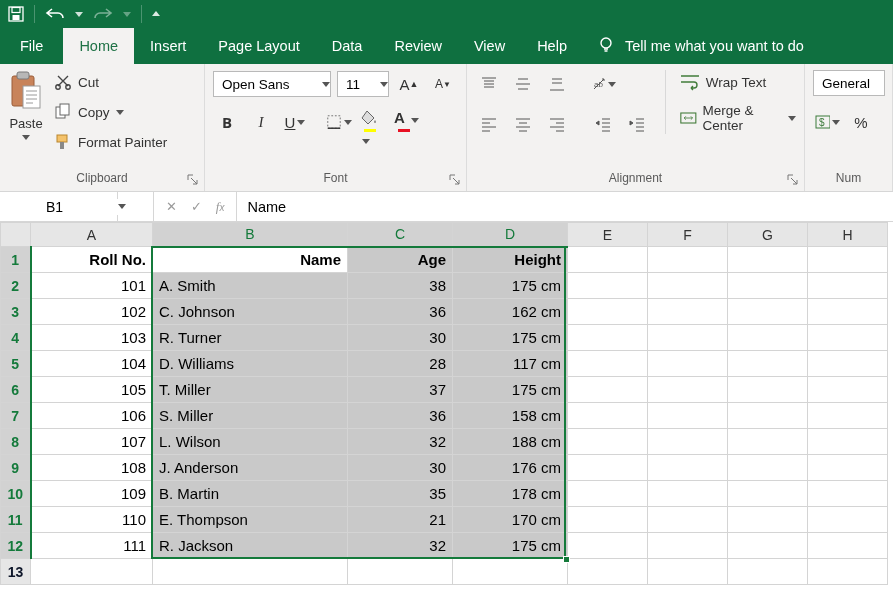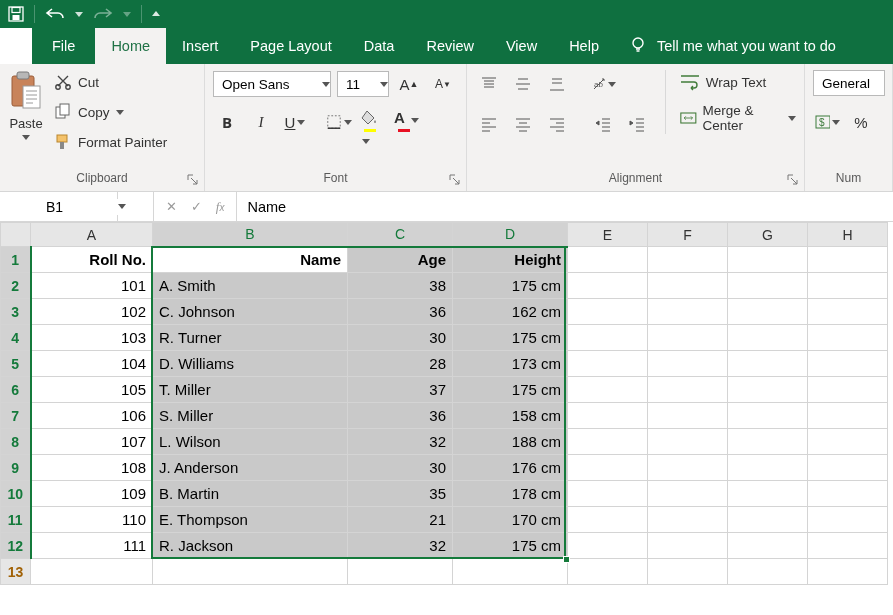--- a/index.html
+++ b/index.html
@@ -5,21 +5,21 @@
   * { box-sizing: border-box; margin: 0; padding: 0; font-family: "Segoe UI", Arial, sans-serif; }
   body { background: #fff; width: 893px; height: 615px; overflow: hidden; font-size: 13px; }
 
   
   .titlebar { background: #0f7040; height: 28px; display: flex; align-items: center; padding: 0 8px; gap: 12px; color: #fff; }
   .titlebar .qat { display: flex; align-items: center; gap: 10px; }
   .titlebar svg { display: block; }
   .qat-sep { width: 1px; height: 18px; background: rgba(255,255,255,0.25); }
 
   
-  .tabs { background: #0f7040; height: 36px; display: flex; align-items: stretch; color: #fff; margin-left: 32px; }
+  .tabs { background: #0f7040; height: 36px; display: flex; align-items: stretch; color: #fff; }
   .tab { padding: 0 16px; display: flex; align-items: center; font-size: 14.5px; cursor: pointer; }
   .tab.file { padding: 0 20px; }
   .tab.active { background: #f3f2f1; color: #1f7246; }
   .tell { display: flex; align-items: center; gap: 10px; padding-left: 14px; font-size: 14.5px; }
 
   
   .ribbon { background: #f3f2f1; border-bottom: 1px solid #d6d6d6; display: flex; height: 128px; }
   .group { border-right: 1px solid #dcdcdc; display: flex; flex-direction: column; justify-content: space-between; padding: 6px 8px 2px 8px; position: relative; }
   .group-body { display: flex; align-items: flex-start; gap: 10px; }
   .group-label { text-align: center; font-size: 12px; color: #5a5a5a; padding: 2px 0 4px 0; position: relative; }
@@ -48,21 +48,21 @@
   .fx-btns { display: flex; align-items: center; gap: 14px; padding: 0 12px; border-right: 1px solid #d6d6d6; color: #9a9a9a; }
   .fx-input { flex: 1; }
   .fx-input input { width: 100%; border: none; outline: none; height: 100%; padding: 0 10px; font-size: 14.5px; }
 
   
   .sheet { position: relative; user-select: none; }
   .grid { border-collapse: collapse; table-layout: fixed; }
   .grid th, .grid td { border: 1px solid #d4d4d4; }
   .grid thead th { background: #e6e6e6; font-weight: 400; height: 24px; font-size: 14px; color: #333; }
   .grid thead th.sel { background: #d2d2d2; color: #147a3b; border-bottom: 2px solid #147a3b; }
-  .rowhdr { background: #e6e6e6; text-align: center; font-size: 14px; color: #a16207; width: 30px; }
+  .rowhdr { background: #e6e6e6; text-align: center; font-size: 14px; color: #0f172a; width: 30px; }
   .rowhdr.sel { background: #d2d2d2; color: #147a3b; border-right: 2px solid #147a3b; }
   .corner { background: #e6e6e6; width: 30px; }
   .grid tbody td { height: 26px; font-size: 15px; padding: 0 6px; }
   .colA { width: 122px; } .colB { width: 195px; } .colC { width: 105px; } .colD { width: 115px; }
   .colE, .colF, .colG, .colH { width: 80px; }
 
   .center { text-align: right; }
   .bold { font-weight: 700; }
   .selcell { background: #c9c9c9; }
   .activecell { background: #fff; }
@@ -410,21 +410,21 @@
           <td class=""></td>
           <td class=""></td>
           <td class=""></td>
           <td class=""></td>
         </tr>
         <tr>
           <th class="rowhdr sel">5</th>
           <td class="center">104</td>
           <td class="selcell">D. Williams</td>
           <td class="center selcell">28</td>
-          <td class="center selcell">173 cm</td>
+          <td class="center selcell">117 cm</td>
           <td class=""></td>
           <td class=""></td>
           <td class=""></td>
           <td class=""></td>
         </tr>
         <tr>
           <th class="rowhdr sel">6</th>
           <td class="center">105</td>
           <td class="selcell">T. Miller</td>
           <td class="center selcell">37</td>

